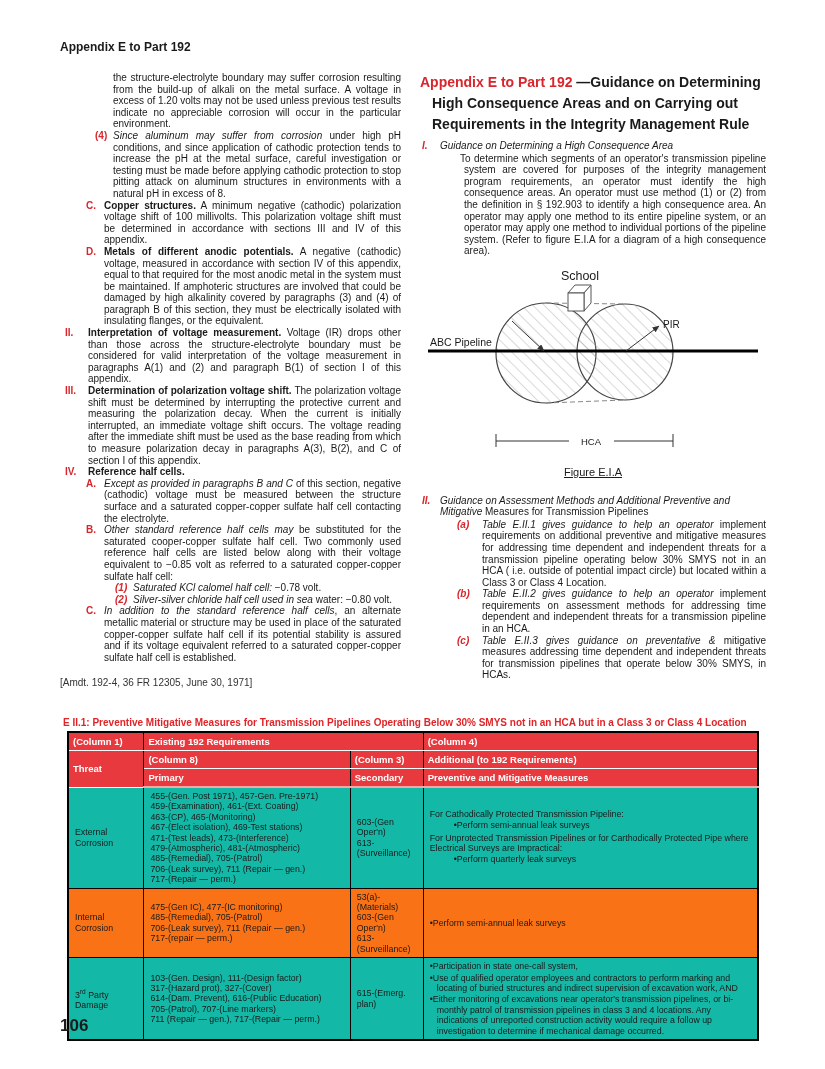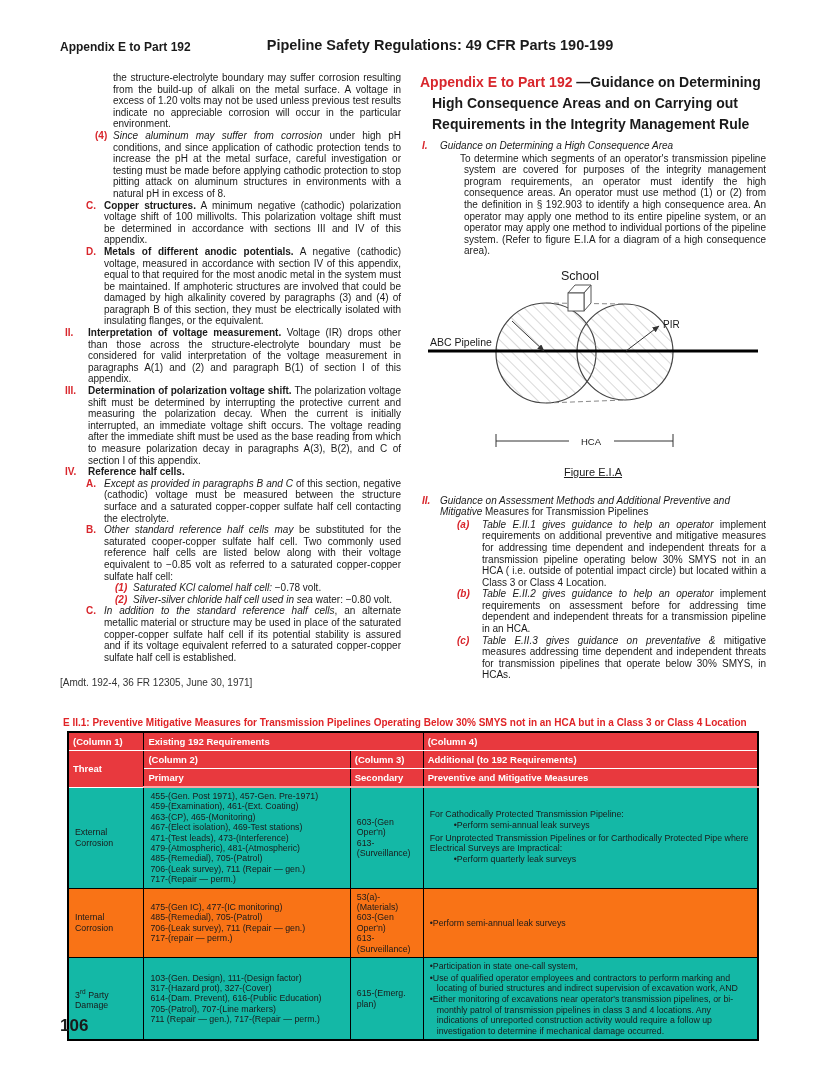--- a/index.html
+++ b/index.html
@@ -66,21 +66,20 @@
   sup { font-size:6.5px; vertical-align:super; }
   
   .pg-num { position:absolute; top:1016px; left:60px; font-size:17px; font-weight:bold; }
 </style>
 </head>
 <body>
 
 <div class="page">
 
   <div class="hdr-left">Appendix E to Part 192</div>
-  <div class="hdr-center">Pipeline Safety Regulations: 49 CFR Parts 190-199</div>
 
   <div class="col-left">
     <div class="p-intro">the structure-electrolyte boundary may suffer corrosion resulting from the build-up of alkali on the metal surface. A voltage in excess of 1.20 volts may not be used unless previous test results indicate no appreciable corrosion will occur in the particular environment.</div>
 
     <div class="li li-num">
       <span class="mk">(4)</span><span class="ld-i">Since aluminum may suffer from corrosion</span><span> under high pH conditions, and since application of cathodic protection tends to increase the pH at the metal surface, careful investigation or testing must be made before applying cathodic protection to stop pitting attack on aluminum structures in environments with a natural pH in excess of 8.</span>
     </div>
 
     <div class="li li-letter">
       <span class="mk">C.</span><span class="ld-b">Copper structures.</span><span> A minimum negative (cathodic) polarization voltage shift of 100 millivolts. This polarization voltage shift must be determined in accordance with sections III and IV of this appendix.</span>
@@ -173,21 +172,21 @@
       <div class="fig-caption">Figure E.I.A</div>
     </div>
 
     <div class="rc-sec" style="margin-top:16px;">
       <span class="mk">II.</span><span class="rc-head">Guidance on Assessment Methods and Additional Preventive and Mitigative</span><span> Measures for Transmission Pipelines</span>
 
       <div class="rc-abc" style="margin-top:1px;">
         <span class="mk">(a)</span><span class="ld-i">Table E.II.1 gives guidance to help an operator</span><span> implement requirements on additional preventive and mitigative measures for addressing time dependent and independent threats for a transmission pipeline operating below 30% SMYS not in an HCA ( i.e. outside of potential impact circle) but located within a Class 3 or Class 4 Location.</span>
       </div>
       <div class="rc-abc">
-        <span class="mk">(b)</span><span class="ld-i">Table E.II.2 gives guidance to help an operator</span><span> implement requirements on assessment before for addressing time dependent and independent threats for a transmission pipeline in an HCA.</span>
+        <span class="mk">(b)</span><span class="ld-i">Table E.II.2 gives guidance to help an operator</span><span> implement requirements on assessment methods for addressing time dependent and independent threats for a transmission pipeline in an HCA.</span>
       </div>
       <div class="rc-abc">
         <span class="mk">(c)</span><span class="ld-i">Table E.II.3 gives guidance on preventative &amp;</span><span> mitigative measures addressing time dependent and independent threats for transmission pipelines that operate below 30% SMYS, in HCAs.</span>
       </div>
     </div>
   </div>
 
   <div class="tbl-title">E II.1: Preventive Mitigative Measures for Transmission Pipelines Operating Below 30% SMYS not in an HCA but in a Class 3 or Class 4 Location</div>
 
   <table class="tbl">
@@ -198,21 +197,21 @@
         <col style="width:336px">
     </colgroup>
     <thead>
       <tr>
         <th>(Column 1)</th>
         <th colspan="2">Existing 192 Requirements</th>
         <th>(Column 4)</th>
       </tr>
       <tr>
         <th rowspan="2">Threat</th>
-        <th>(Column 2)</th>
+        <th>(Column 8)</th>
         <th>(Column 3)</th>
         <th>Additional (to 192 Requirements)</th>
       </tr>
       <tr class="last">
         <th>Primary</th>
         <th>Secondary</th>
         <th>Preventive and Mitigative Measures</th>
       </tr>
     </thead>
     <tbody>

